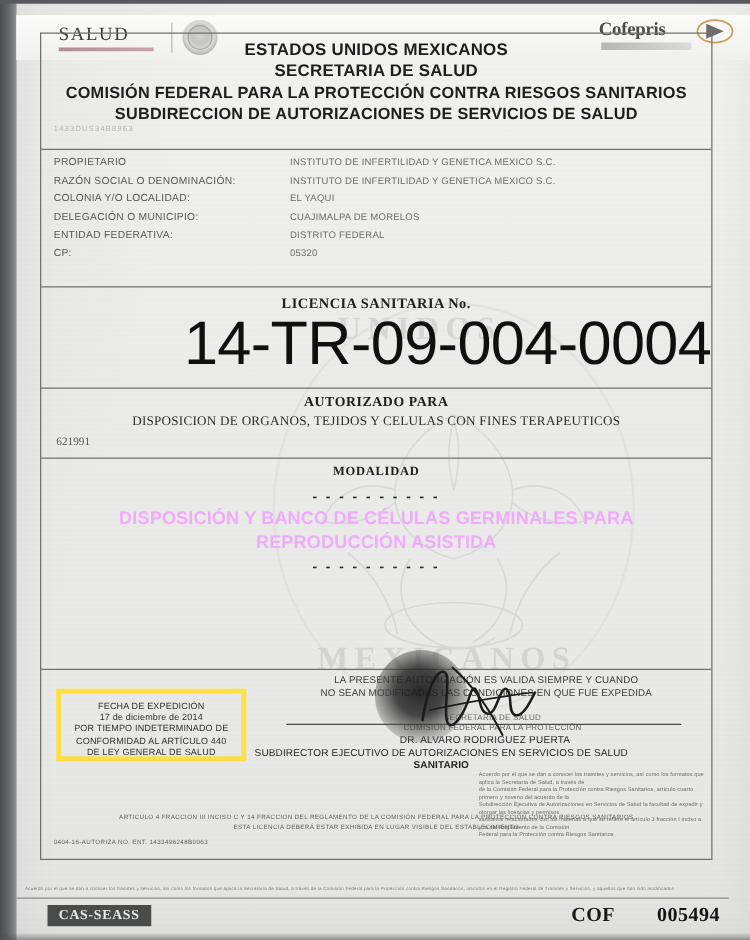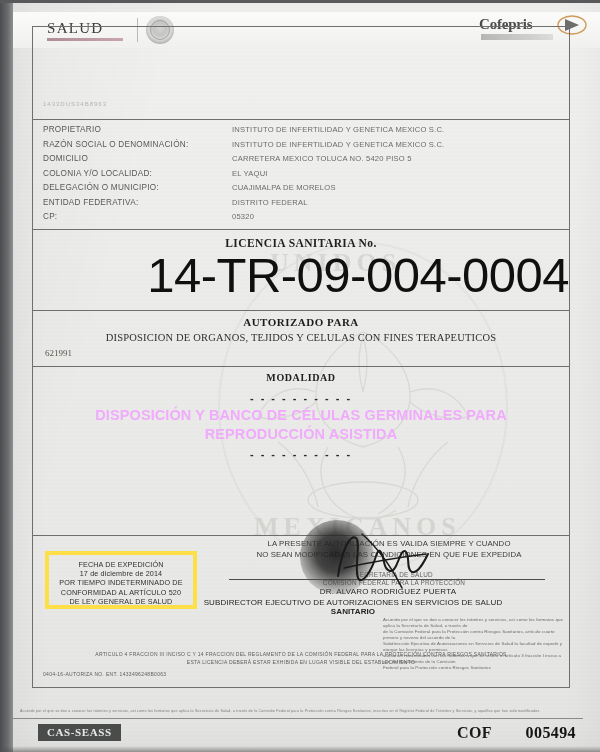--- a/index.html
+++ b/index.html
@@ -334,36 +334,38 @@
           <path d="M192 150 C220 140 242 155 250 175 C230 180 205 172 192 160"></path>
           <path d="M110 205 C95 230 105 258 130 272 C145 280 165 278 178 268"></path>
           <path d="M180 205 C195 230 185 258 160 272"></path>
           <path d="M60 200 C80 215 95 240 100 265"></path>
           <path d="M230 200 C210 215 195 240 190 265"></path>
           <ellipse cx="145" cy="258" rx="55" ry="18"></ellipse>
         </g>
       </svg>
     </div>
 
+    <div class="sec title-block">
+      <div class="t">ESTADOS UNIDOS MEXICANOS</div>
+      <div class="t">SECRETARIA DE SALUD</div>
+      <div class="t wide">COMISIÓN FEDERAL PARA LA PROTECCIÓN CONTRA RIESGOS SANITARIOS</div>
+      <div class="t wide">SUBDIRECCION DE AUTORIZACIONES DE SERVICIOS DE SALUD</div>
+    </div>
     <div class="refcode">1433DUS34B8963</div>
 
     <div class="rule" style="top:92px;"></div>
 
     <div class="fields">
       <div class="field-row">
         <span class="f-label">PROPIETARIO</span>
         <span class="f-value">INSTITUTO DE INFERTILIDAD Y GENETICA MEXICO S.C.</span>
       </div>
       <div class="field-row">
         <span class="f-label">RAZÓN SOCIAL O DENOMINACIÓN:</span>
         <span class="f-value">INSTITUTO DE INFERTILIDAD Y GENETICA MEXICO S.C.</span>
-      </div>
-      <div class="field-row">
-        <span class="f-label">DOMICILIO</span>
-        <span class="f-value">CARRETERA MEXICO TOLUCA NO. 5420 PISO 5</span>
       </div>
       <div class="field-row">
         <span class="f-label">COLONIA Y/O LOCALIDAD:</span>
         <span class="f-value">EL YAQUI</span>
       </div>
       <div class="field-row">
         <span class="f-label">DELEGACIÓN O MUNICIPIO:</span>
         <span class="f-value">CUAJIMALPA DE MORELOS</span>
       </div>
       <div class="field-row">
@@ -406,21 +408,21 @@
     <div class="sec" style="top:508px;">
       <div class="valid-note" style="left:196px; top:4px;">
         <div>LA PRESENTE AUTORIZACIÓN ES VALIDA SIEMPRE Y CUANDO</div>
         <div>NO SEAN MODIFICADAS LAS CONDICIONES EN QUE FUE EXPEDIDA</div>
       </div>
 
       <div class="expedition-box">
         <div>FECHA DE EXPEDICIÓN</div>
         <div>17 de diciembre de 2014</div>
         <div>POR TIEMPO INDETERMINADO DE</div>
-        <div>CONFORMIDAD AL ARTÍCULO 520</div>
+        <div>CONFORMIDAD AL ARTÍCULO 440</div>
         <div>DE LEY GENERAL DE SALUD</div>
       </div>
 
       <div class="sig-line" style="left:196px; top:44px; width:316px;"></div>
       <div class="stamp-text" style="left:196px; top:36px;">
         <div>SECRETARÍA DE SALUD</div>
         <div>COMISIÓN FEDERAL PARA LA PROTECCIÓN</div>
       </div>
       <div class="sig-name" style="left:190px; top:52px;">DR. ALVARO RODRIGUEZ PUERTA</div>
       <div class="sig-role" style="left:140px; top:63px;">SUBDIRECTOR EJECUTIVO DE AUTORIZACIONES EN SERVICIOS DE SALUD</div>

